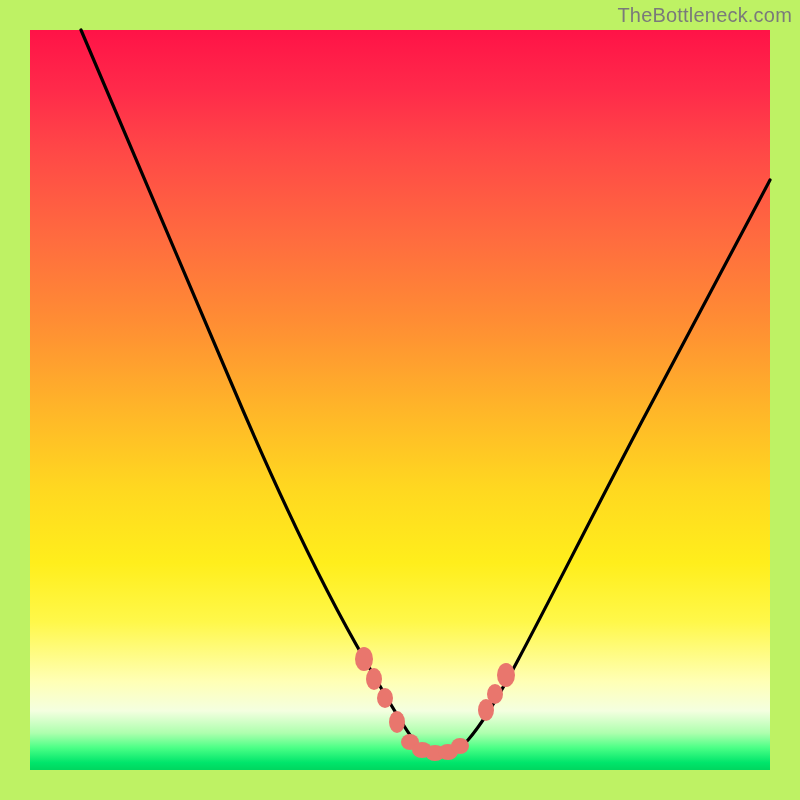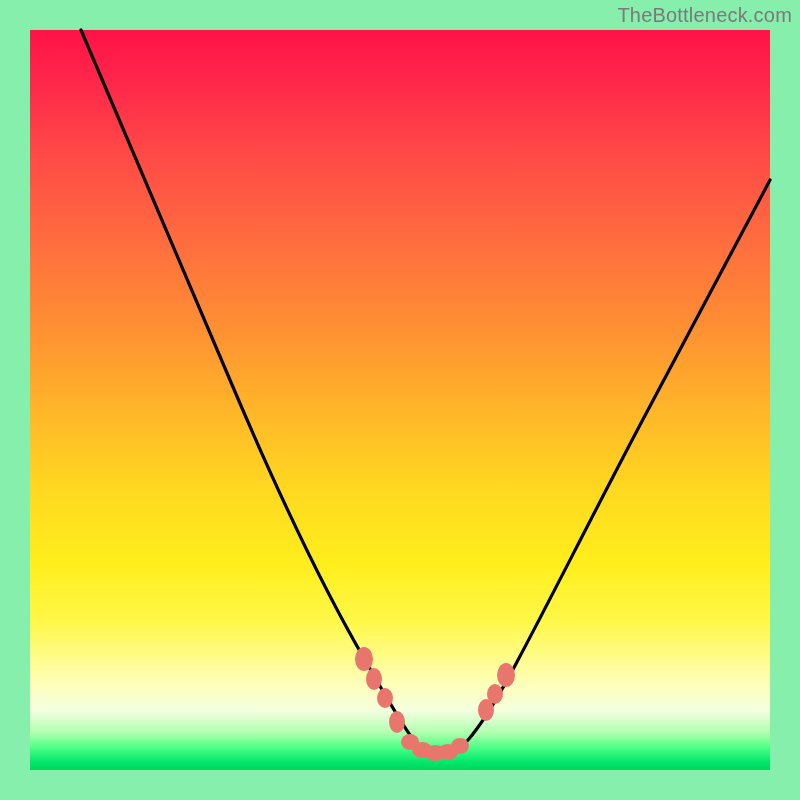--- a/index.html
+++ b/index.html
@@ -10,21 +10,21 @@
     background: #000;
     overflow: hidden;
     font-family: Arial, Helvetica, sans-serif;
   }
   .frame {
     position: absolute;
     top: 0;
     left: 0;
     width: 800px;
     height: 800px;
-    background: #86efac;
+    background: #bef264;
   }
   .plot {
     position: absolute;
     top: 30px;
     left: 30px;
     width: 740px;
     height: 740px;
     
     background: linear-gradient(
       to bottom,

